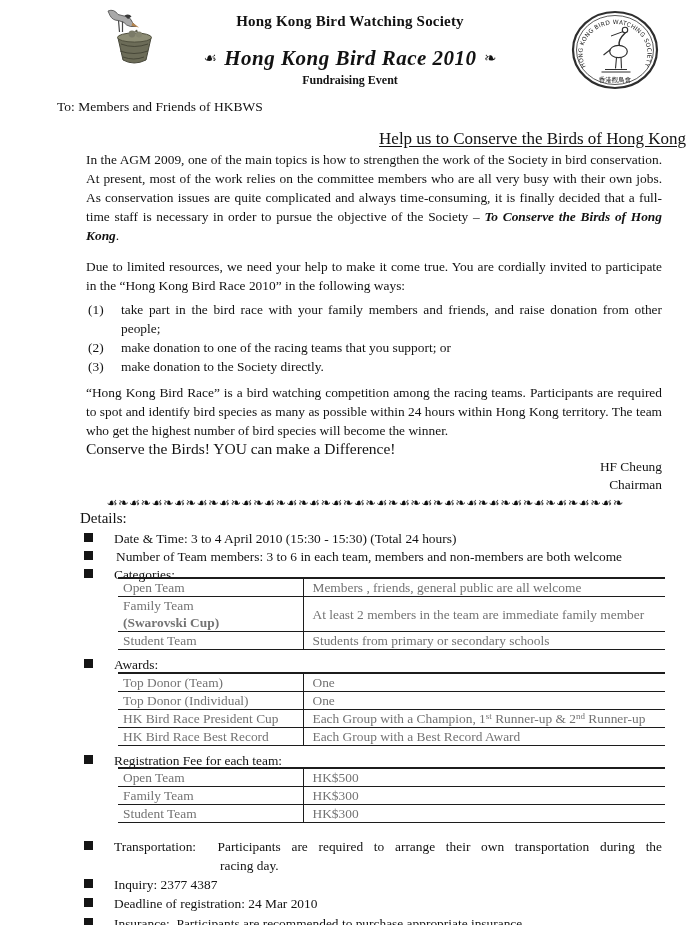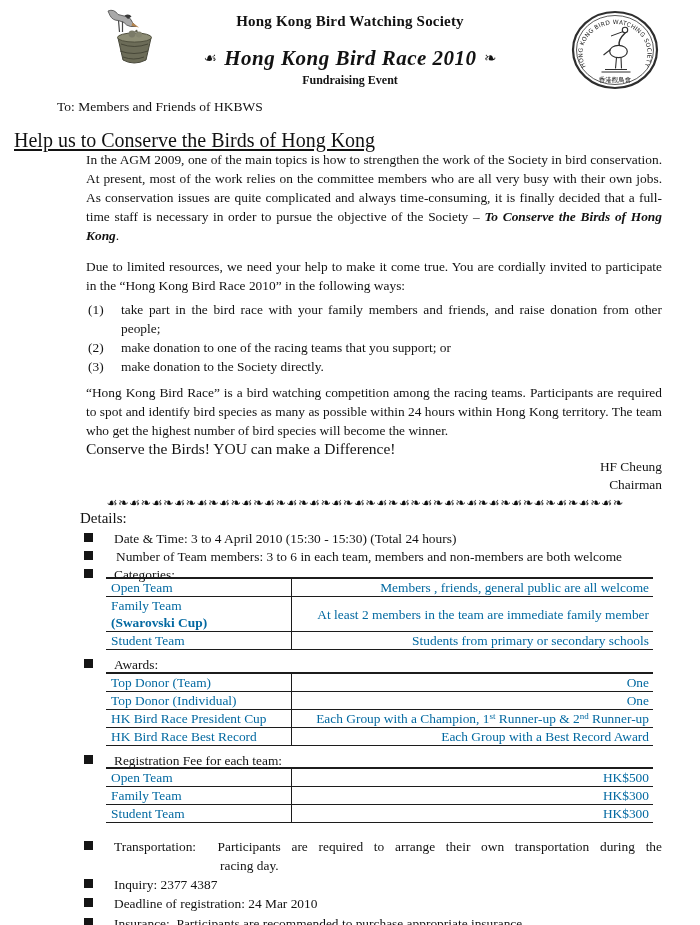--- a/index.html
+++ b/index.html
@@ -15,21 +15,21 @@
   .hdr-title-row { font-size:21px; font-weight:bold; font-style:italic; margin-top:16px; letter-spacing:.5px; }
   .orn { font-family:"DejaVu Sans",sans-serif; font-style:normal; font-size:15px; vertical-align:2px; letter-spacing:0; }
   .orn-l { margin-right:7px; }
   .orn-r { margin-left:7px; display:inline-block; }
   .hdr-sub { font-size:12px; font-weight:bold; margin-top:2px; }
   .logo-left  { position:absolute; left:74px; top:7px; }
   .logo-right { position:absolute; left:555px; top:10px; }
   
   .abs { position:absolute; }
   .to-line { left:43px; top:99px; font-size:13.5px;text-align:right; }
-  .heading { left:0; right:0; top:129px; text-align:left; font-size:20px; text-decoration:underline; text-underline-offset:2px; }
+  .heading { left:0; right:0; top:129px; text-align:right; font-size:17px; text-decoration:underline; text-underline-offset:2px; }
   .para { left:72px; width:576px; font-size:13.4px; line-height:19px; text-align:justify; }
   .p1 { top:150px; }
   .p2 { top:257px; }
   .p3 { top:383px; }
   .bi { font-weight:bold; font-style:italic; }
   .list { left:72px; width:576px; top:300px; font-size:13.4px; line-height:19px; }
   .li { position:relative; padding-left:35px; text-align:justify; }
   .li .num { position:absolute; left:2px; top:0; }
   .slogan { left:72px; top:440px; font-size:15.5px; }
   .sig { left:72px; width:576px; top:458px; text-align:right; font-size:13.4px; line-height:18px; }
@@ -37,25 +37,25 @@
              font-size:12.5px; letter-spacing:.4px; color:#101010; text-align:center; white-space:nowrap; }
   
   .details-heading { left:66px; top:510px; font-size:15px; }
   .bullet { left:70px; width:578px; padding-left:30px; font-size:13.4px; line-height:19px; }
   .sq { position:absolute; left:0; top:4px; width:9px; height:9px; background:#151515; }
   .b1 { top:529px; } .b2 { top:547px;padding-left:32px; } .b3 { top:565px; }
   .b-awards { top:655px; } .b-fee { top:751px; }
   .b-trans { top:837px; } .b-inq { top:875px; } .b-dead { top:894px; } .b-ins { top:914px; }
   .jline { text-align:justify; text-align-last:justify; }
   .indent2 { padding-left:106px; text-align:left; }
-  table.tbl { position:absolute; left:92px; width:547px; border-collapse:collapse;
-              font-size:13.4px; color:#0369a1; border-top:2.5px solid #1c1c1c; }
+  table.tbl { position:absolute; left:104px; width:547px; border-collapse:collapse;
+              font-size:13.4px; color:#737373; border-top:2.5px solid #1c1c1c; }
   table.tbl td { border-bottom:1.5px solid #1c1c1c; vertical-align:middle; line-height:17px; height:17px; padding:0 4px 0 5px; }
   table.tbl td.c1 { width:185px; border-right:1.5px solid #1c1c1c; }
-  table.tbl td.c2 { padding-left:9px;text-align:right; }
+  table.tbl td.c2 { padding-left:9px; }
   .t-cat { top:577px; } .t-cat td.tall { height:34px; }
   .t-awd { top:672px; } .t-fee { top:767px; }
   sup { font-size:9px; line-height:0; vertical-align:4px; }
 </style>
 </head>
 <body>
 
 <div class="page">
 
   <div class="logo-left">

